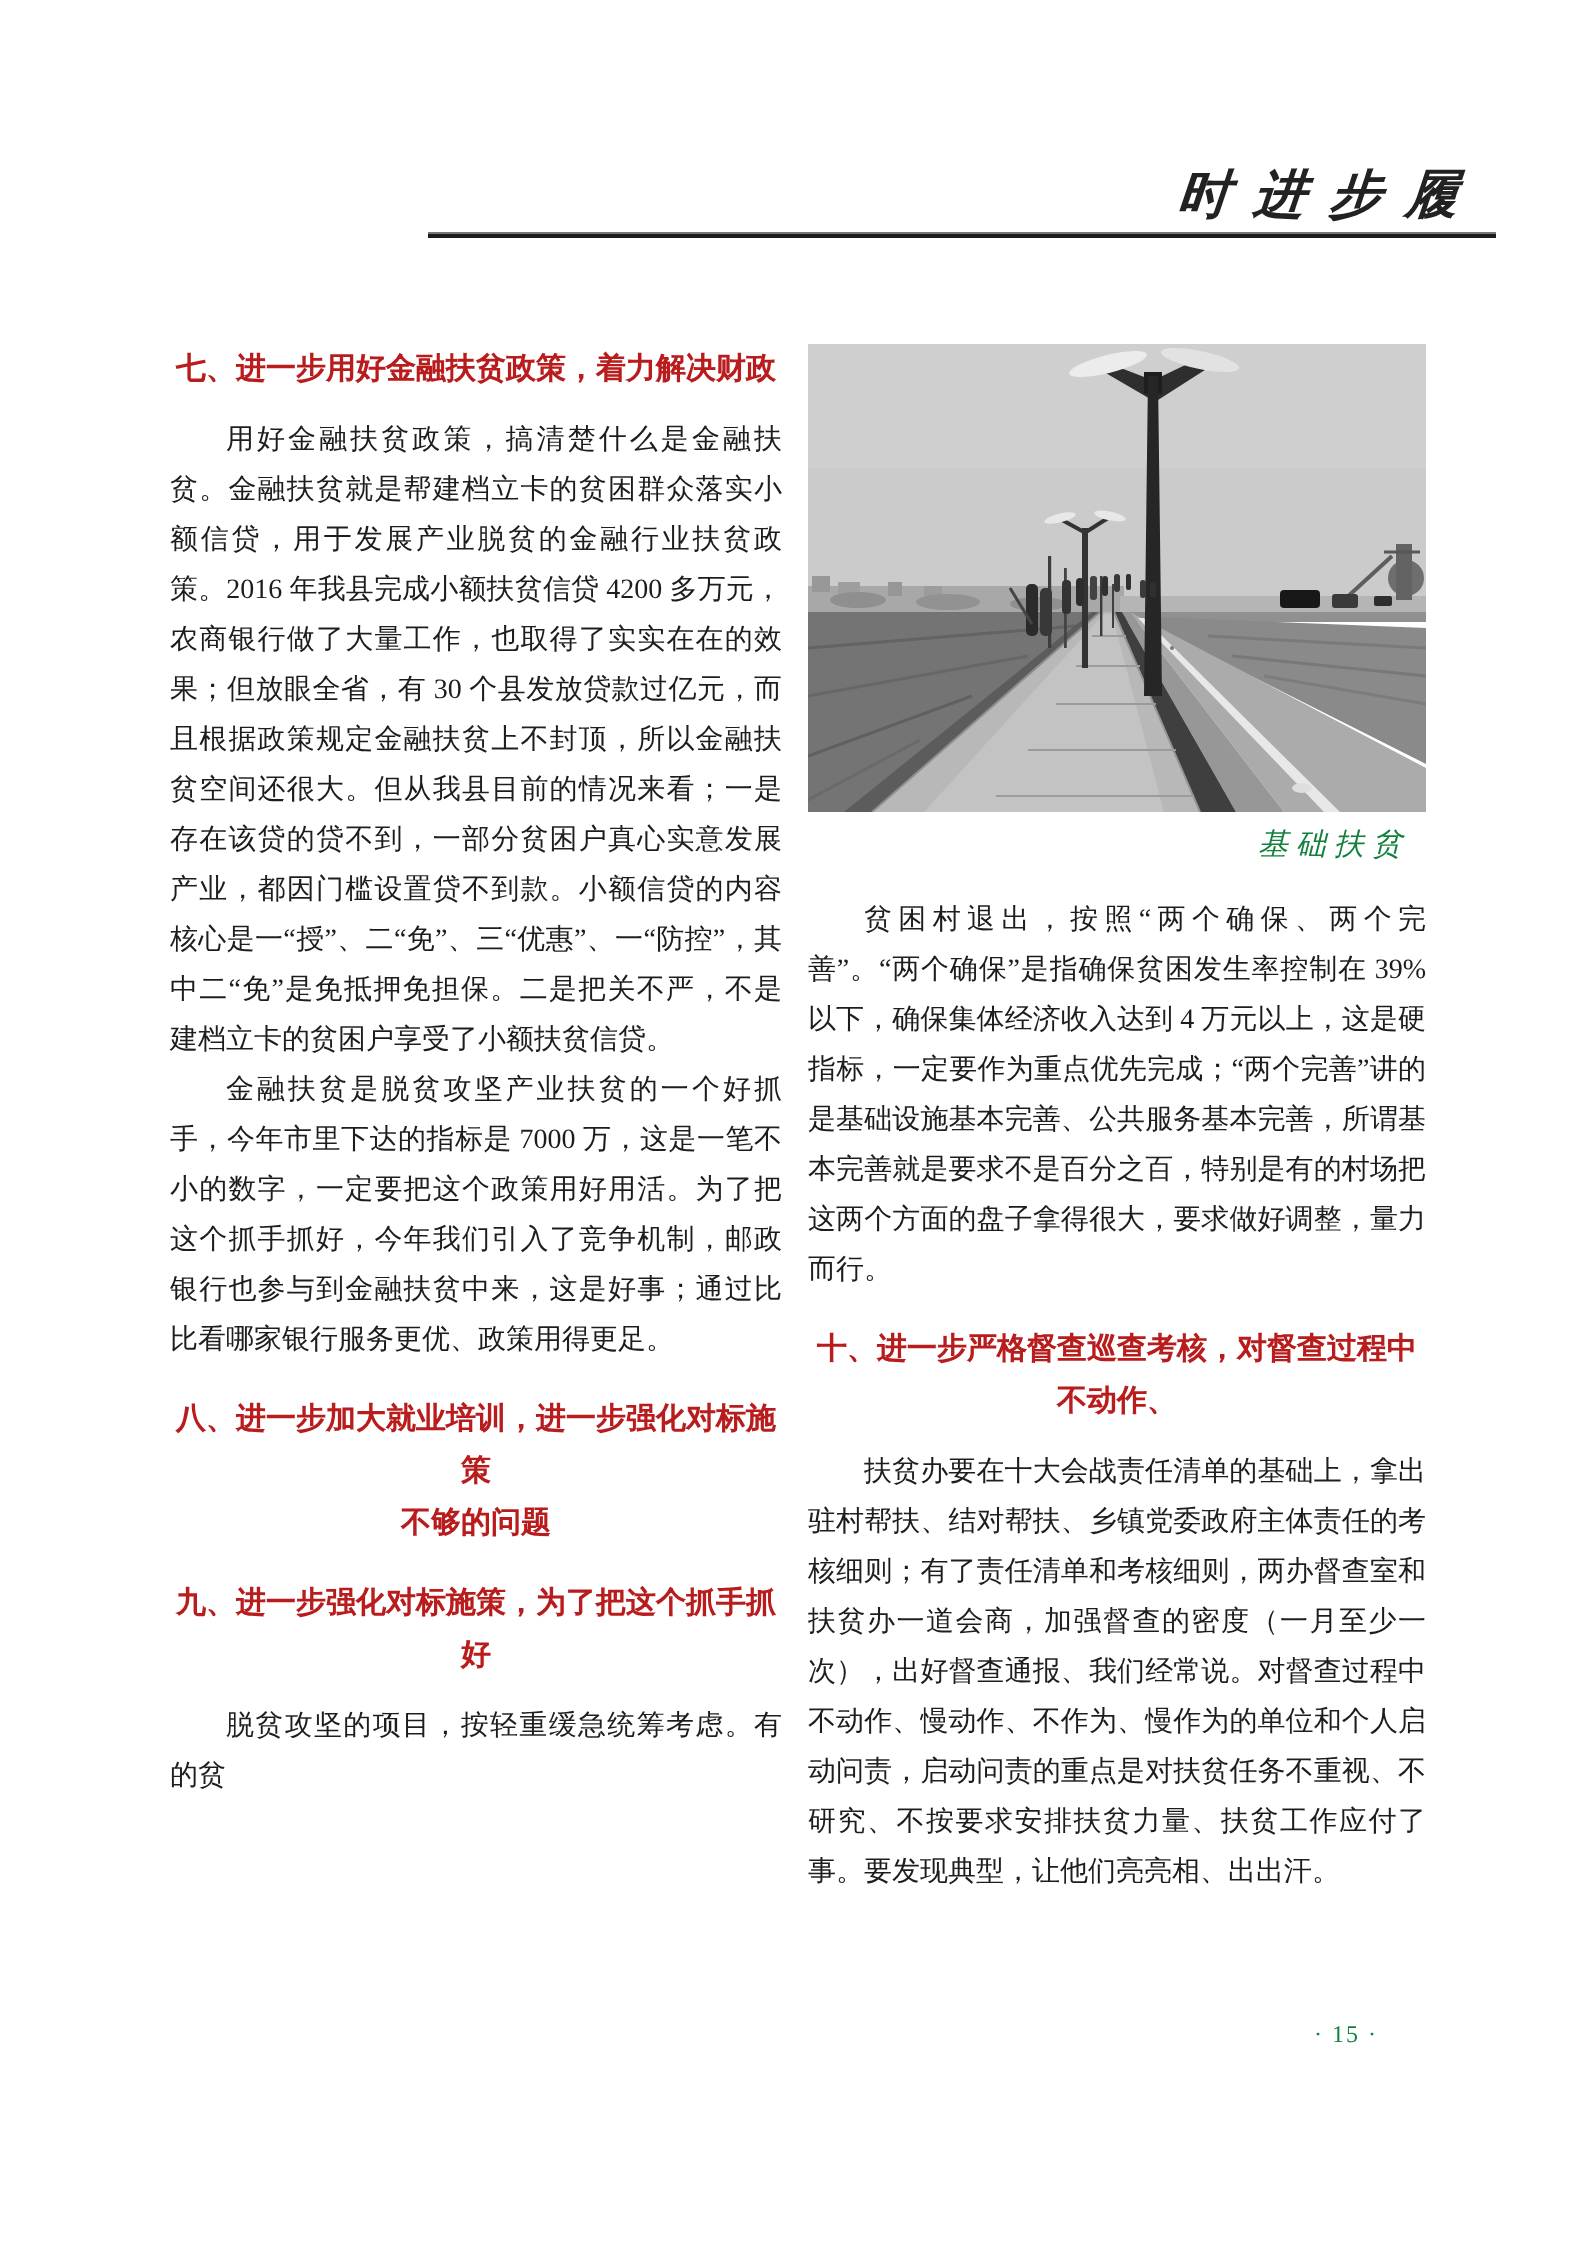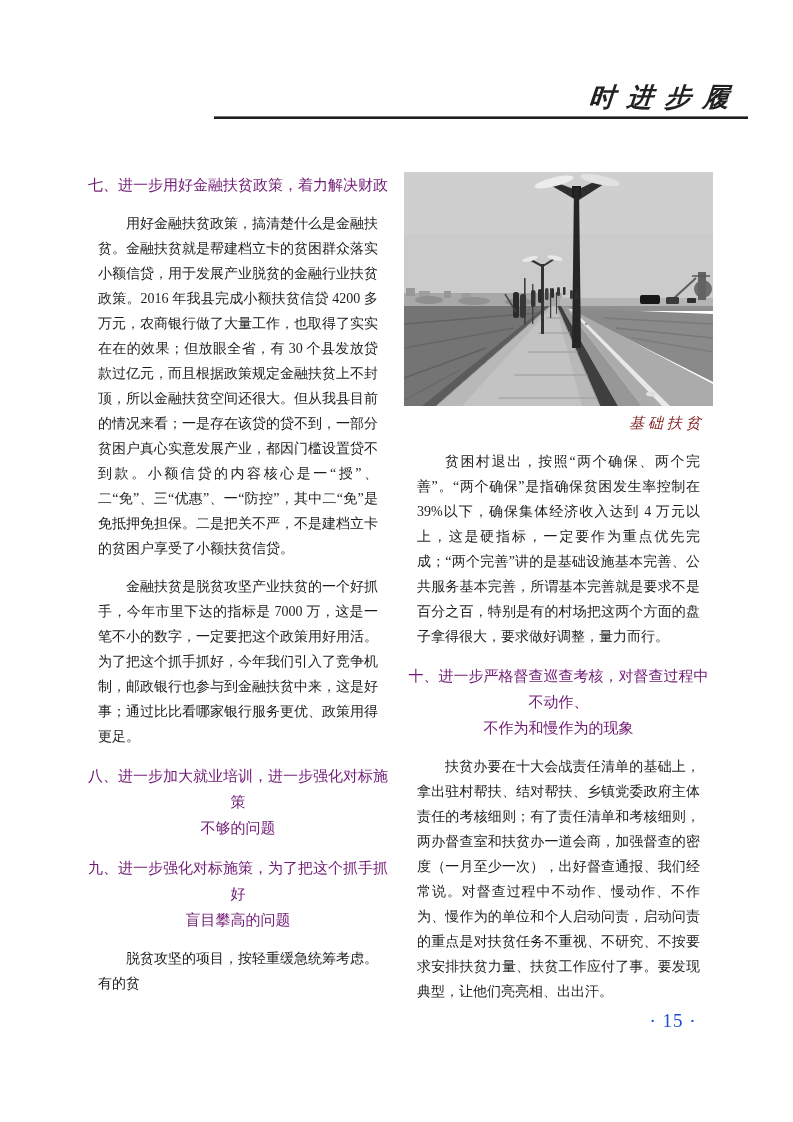--- a/index.html
+++ b/index.html
@@ -37,51 +37,51 @@
     top: 172px;
     font-size: 14px;
     line-height: 25px;
     text-align: justify;
     color: #1d1d1d;
   }
   .col-left  { left: 85px;  width: 306px; }
   .col-right { left: 404px; width: 309px; }
   .sec-heading {
     font-family: "Liberation Sans", sans-serif;
-    font-weight: normal;
+    font-weight: bold;
     font-size: 15px;
     line-height: 26px;
     text-align: center;
     margin: 14px 0 10px 0;
-    color: #701a75;
+    color: #b91c1c;
   }
   .sec-heading.first { margin-top: 0; }
-  .para { margin: 13px; text-indent: 2em; }
+  .para { margin: 0; text-indent: 2em; }
   .para.no-indent { text-indent: 0; }
   
   .photo-figure { margin: 0 0 12px 0; }
   .photo-figure svg { display: block; }
   .photo-caption {
     text-align: right;
-    font-family: Liberation Serif, serif;
+    font-family: Liberation Mono, monospace;
     font-style: italic;
     font-size: 15px;
     letter-spacing: 4px;
     padding-right: 8px;
     margin-top: 5px;
-    color: #7f1d1d;
+    color: #15803d;
   }
   
   .page-number {
     position: absolute;
     left: 628px; top: 1010px; width: 90px;
     text-align: center;
-    font-size: 19px;
+    font-size: 12px;
     letter-spacing: 1px;
-    color: #1d4ed8;
+    color: #15803d;
   }
 </style>
 </head>
 <body>
 
 <div class="page">
 
   <div class="masthead">时进步履</div>
   <div class="head-rule"></div>
 
@@ -95,21 +95,20 @@
     <p class="para">金融扶贫是脱贫攻坚产业扶贫的一个好抓手，今年市里下达的指标是 7000 万，这是一笔不小的数字，一定要把这个政策用好用活。为了把这个抓手抓好，今年我们引入了竞争机制，邮政银行也参与到金融扶贫中来，这是好事；通过比比看哪家银行服务更优、政策用得更足。</p>
 
     <div class="sec-heading">
       <div>八、进一步加大就业培训，进一步强化对标施策</div>
       <div>不够的问题</div>
     </div>
 
 
     <div class="sec-heading">
       <div>九、进一步强化对标施策，为了把这个抓手抓好</div>
-      <div>盲目攀高的问题</div>
     </div>
 
     <p class="para">脱贫攻坚的项目，按轻重缓急统筹考虑。有的贫</p>
   </div>
 
   <div class="col col-right">
 
     <figure class="photo-figure">
 
       <svg width="309" height="234" viewBox="0 0 309 234" xmlns="http://www.w3.org/2000/svg" role="img">
@@ -204,21 +203,20 @@
         <rect x="166" y="118" width="3" height="9" rx="1.5" fill="#3a3a3a"></rect>
         <rect x="171" y="119" width="3" height="8" rx="1.5" fill="#2f2f2f"></rect>
       </svg>
       <figcaption class="photo-caption">基础扶贫</figcaption>
     </figure>
 
     <p class="para">贫困村退出，按照“两个确保、两个完善”。“两个确保”是指确保贫困发生率控制在 39%以下，确保集体经济收入达到 4 万元以上，这是硬指标，一定要作为重点优先完成；“两个完善”讲的是基础设施基本完善、公共服务基本完善，所谓基本完善就是要求不是百分之百，特别是有的村场把这两个方面的盘子拿得很大，要求做好调整，量力而行。</p>
 
     <div class="sec-heading">
       <div>十、进一步严格督查巡查考核，对督查过程中不动作、</div>
-      <div>不作为和慢作为的现象</div>
     </div>
 
     <p class="para">扶贫办要在十大会战责任清单的基础上，拿出驻村帮扶、结对帮扶、乡镇党委政府主体责任的考核细则；有了责任清单和考核细则，两办督查室和扶贫办一道会商，加强督查的密度（一月至少一次），出好督查通报、我们经常说。对督查过程中不动作、慢动作、不作为、慢作为的单位和个人启动问责，启动问责的重点是对扶贫任务不重视、不研究、不按要求安排扶贫力量、扶贫工作应付了事。要发现典型，让他们亮亮相、出出汗。</p>
   </div>
 
   <div class="page-number">· 15 ·</div>
 
 </div>
 
 </body></html>

